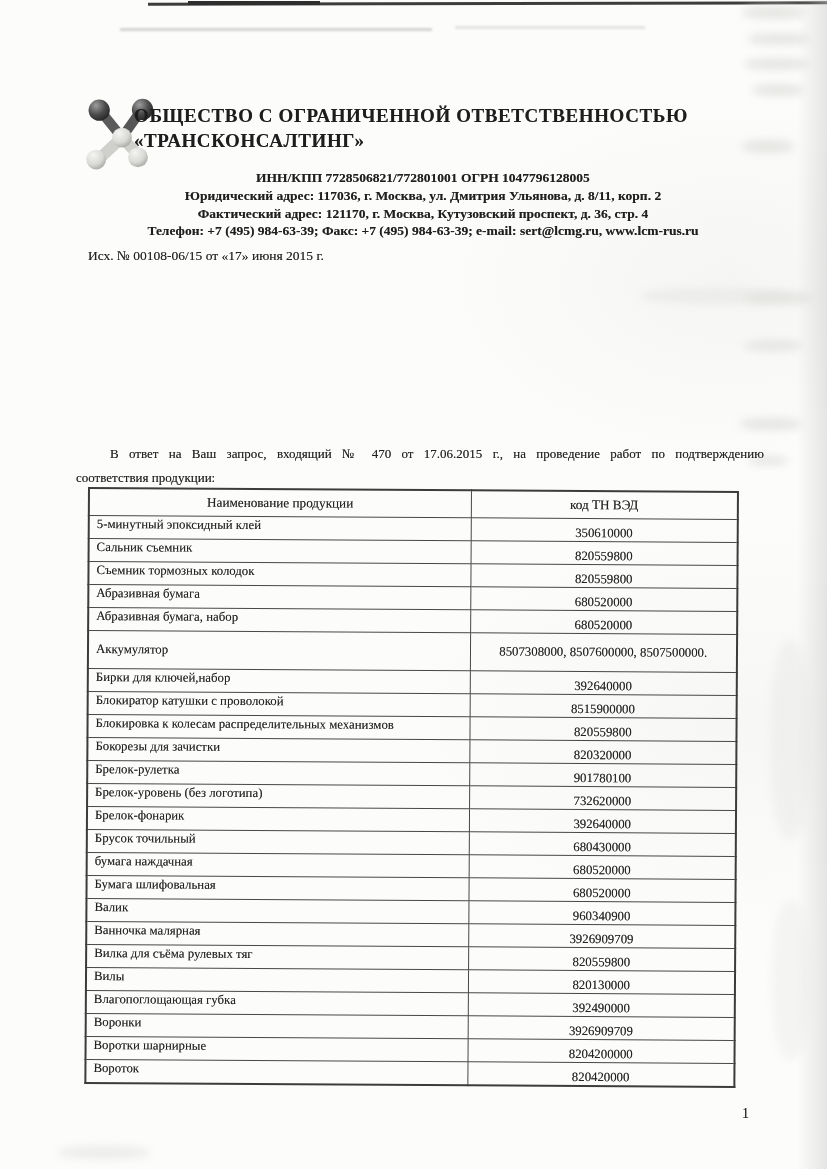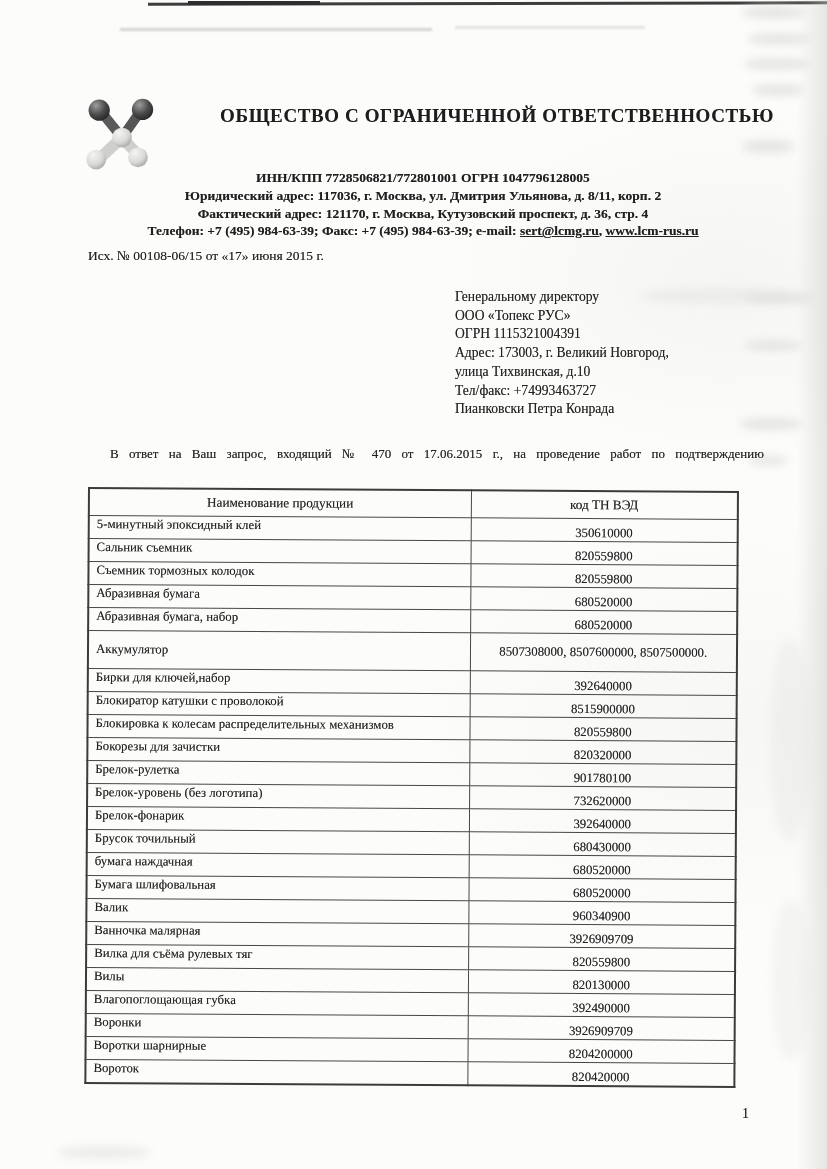--- a/index.html
+++ b/index.html
@@ -40,30 +40,30 @@
   .sm8  { left: 744px; top: 340px;  width: 58px;  height: 11px; }
   .sm9  { left: 740px; top: 418px;  width: 62px;  height: 12px; }
   .sm10 { left: 748px; top: 456px;  width: 40px;  height: 9px;  }
   .sm11 { left: 58px;  top: 1146px; width: 92px;  height: 13px; opacity: .6; }
   .sm12 { left: 770px; top: 640px;  width: 40px;  height: 200px; opacity: .35; }
   .sm13 { left: 772px; top: 900px;  width: 38px;  height: 160px; opacity: .3; }
 
   
   .logo { position: absolute; left: 84px; top: 94px; width: 76px; height: 84px; }
   .company-name {
-    position: absolute; left: 164px; top: 103px; width: 610px;
-    text-align: right; font-weight: bold; font-size: 19px; line-height: 25px;
+    position: absolute; left: 134px; top: 103px; width: 610px;
+    text-align: left; font-weight: bold; font-size: 19px; line-height: 25px;
     letter-spacing: 0.6px; color: #1d1d1d;
   }
   .req-block {
     position: absolute; left: 60px; top: 169px; width: 726px;
     text-align: center; font-weight: bold; font-size: 13.5px; line-height: 17.8px;
     color: #1f1f1f;
   }
-  .req-block .u { text-decoration: underline; }
+  .req-block .u { }
 
   
   .outgoing { position: absolute; left: 88px; top: 248px; font-size: 13.5px; }
   .recipient { position: absolute; left: 455px; top: 288px; font-size: 13.6px; line-height: 18.7px; }
   .intro { position: absolute; left: 76px; top: 442px; width: 688px; font-size: 13px; line-height: 23.5px; }
   .intro .l1 { text-indent: 34px; text-align: justify; text-align-last: justify; }
   .intro .l2 { text-align: left; }
 
   
   .tbl-wrap { position: absolute; left: 88px; top: 487px; transform: rotate(0.35deg); transform-origin: 0 0; }
@@ -122,43 +122,36 @@
       <circle cx="50" cy="52" r="13" fill="url(#gl)"></circle>
       <circle cx="20" cy="16" r="14" fill="url(#gd)"></circle>
       <circle cx="77" cy="15" r="14" fill="url(#gd)"></circle>
       <circle cx="16" cy="81" r="13" fill="url(#gl)"></circle>
       <circle cx="71" cy="78" r="13" fill="url(#gl)"></circle>
     </svg>
   </div>
 
   <div class="company-name txt">
     <div>ОБЩЕСТВО С ОГРАНИЧЕННОЙ ОТВЕТСТВЕННОСТЬЮ</div>
+    <div>«ТРАНСКОНСАЛТИНГ»</div>
   </div>
 
   <div class="req-block txt">
     <div>ИНН/КПП 7728506821/772801001 ОГРН 1047796128005</div>
     <div>Юридический адрес: 117036, г. Москва, ул. Дмитрия Ульянова, д. 8/11, корп. 2</div>
     <div>Фактический адрес: 121170, г. Москва, Кутузовский проспект, д. 36, стр. 4</div>
     <div><span>Телефон: +7 (495) 984-63-39; Факс: +7 (495) 984-63-39; e-mail: </span><span class="u">sert@lcmg.ru</span><span>, </span><span class="u">www.lcm-rus.ru</span></div>
   </div>
 
   <div class="outgoing txt">Исх. № 00108-06/15 от «17» июня 2015 г.</div>
 
-  <div class="recipient txt">
-      <div>Генеральному директору</div>
-      <div>ООО «Топекс РУС»</div>
-      <div>ОГРН 1115321004391</div>
-      <div>Адрес: 173003, г. Великий Новгород,</div>
-      <div>улица Тихвинская, д.10</div>
-      <div>Тел/факс: +74993463727</div>
-      <div>Пианковски Петра Конрада</div>
-    </div>
 
   <div class="intro txt">
     <div class="l1">В ответ на Ваш запрос, входящий № 470 от 17.06.2015 г., на проведение работ по подтверждению</div>
+    <div class="l2">соответствия продукции:</div>
   </div>
 
   <div class="tbl-wrap">
     <table class="products txt">
       <colgroup>
           <col style="width:382px">
           <col style="width:267px">
         </colgroup>
       <thead>
         <tr>

